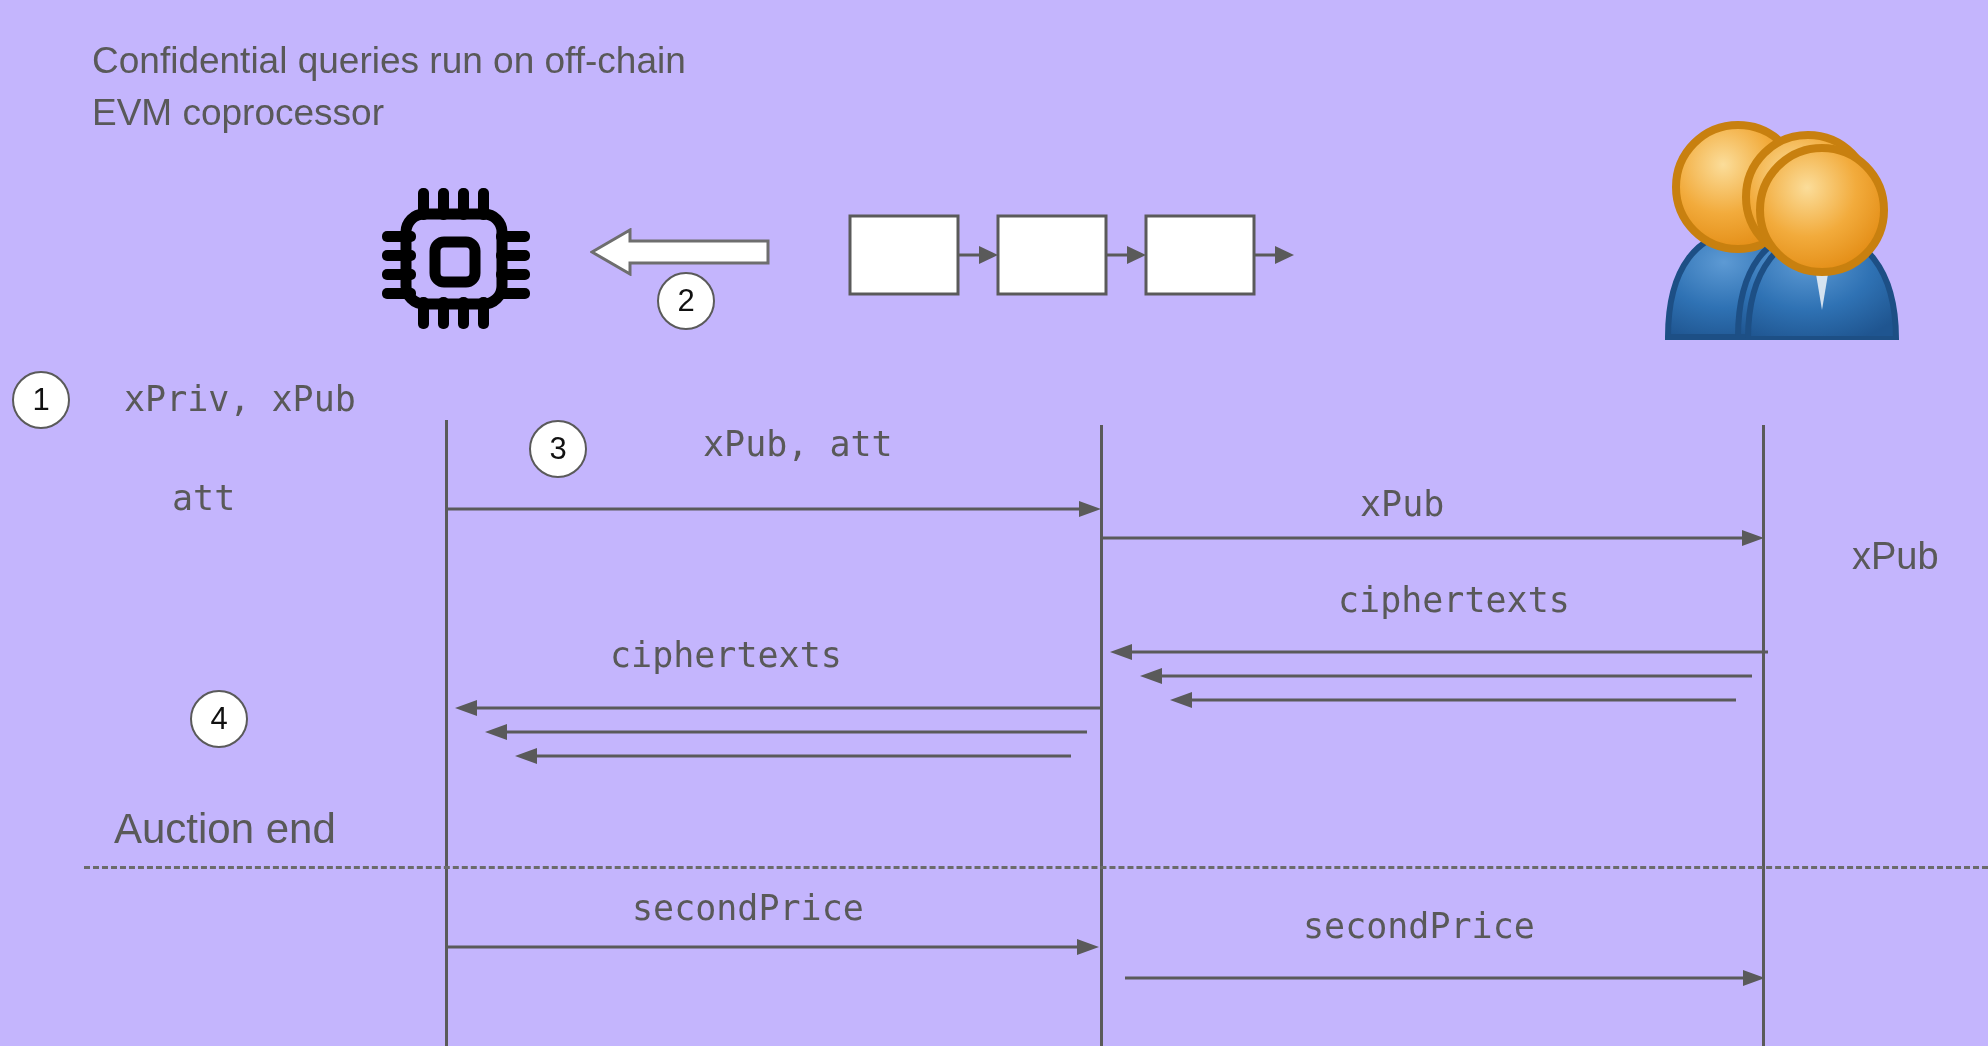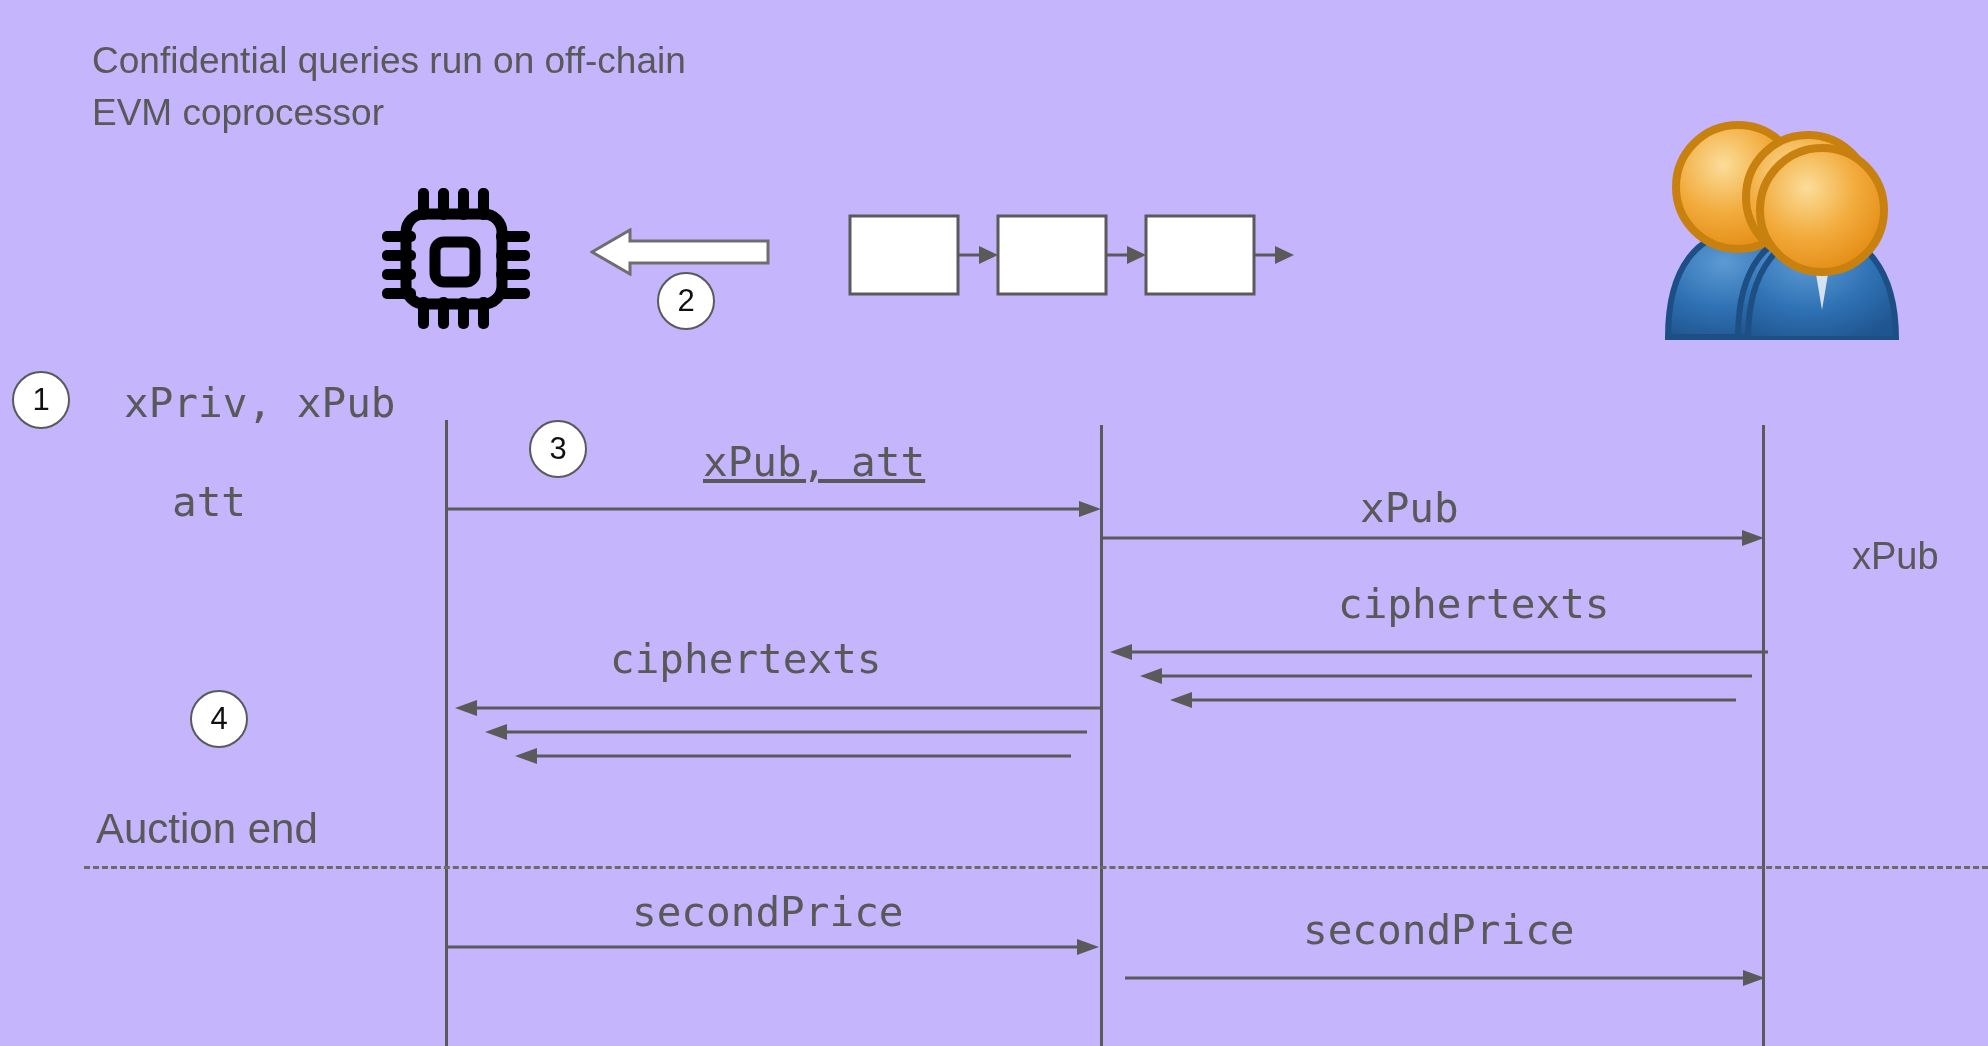--- a/index.html
+++ b/index.html
@@ -22,21 +22,21 @@
     font-family: "Liberation Sans", sans-serif;
     font-size: 37px;
     line-height: 52px;
     color: #595959;
     white-space: pre-line;
     letter-spacing: 0px;
   }
   .mono {
     position: absolute;
     font-family: "DejaVu Sans Mono", monospace;
-    font-size: 41px;
+    font-size: 35px;
     color: #595959;
     white-space: pre;
   }
   .sans {
     position: absolute;
     font-family: "Liberation Sans", sans-serif;
     font-size: 38px;
     color: #595959;
     white-space: pre;
   }
@@ -178,21 +178,21 @@
   <div class="mono" style="left:172px; top:478px;">att</div>
 
   <div class="lifeline" style="left:445px; top:420px; height:626px;"></div>
   <div class="lifeline" style="left:1100px; top:425px; height:621px;"></div>
   <div class="lifeline" style="left:1762px; top:425px; height:621px;"></div>
 
   <div class="circ" style="left:529px; top:420px;">
     <span>3</span>
   </div>
 
-  <div class="mono" style="left:703px; top:438px;text-decoration:underline;">xPub, att</div>
+  <div class="mono" style="left:703px; top:424px;">xPub, att</div>
   <div class="svgabs" style="left:445px; top:498px;">
     <svg width="660" height="22" viewBox="0 0 660 22">
       <line x1="0" y1="11" x2="636" y2="11" stroke="#5a5a5a" stroke-width="3"></line>
       <path d="M 634 3 L 656 11 L 634 19 Z" fill="#5a5a5a"></path>
     </svg>
   </div>
 
   <div class="mono" style="left:1360px; top:484px;">xPub</div>
   <div class="svgabs" style="left:1100px; top:527px;">
     <svg width="670" height="22" viewBox="0 0 670 22">
@@ -229,21 +229,21 @@
         <line x1="30" y1="12" x2="658" y2="12" stroke-width="3"></line>
         <path d="M 32 4 L 10 12 L 32 20 Z" stroke="none"></path>
         <line x1="60" y1="36" x2="642" y2="36" stroke-width="3"></line>
         <path d="M 62 28 L 40 36 L 62 44 Z" stroke="none"></path>
         <line x1="90" y1="60" x2="626" y2="60" stroke-width="3"></line>
         <path d="M 92 52 L 70 60 L 92 68 Z" stroke="none"></path>
       </g>
     </svg>
   </div>
 
-  <div class="sans" style="left:96px; top:805px; font-size:42px;">Auction end</div>
+  <div class="sans" style="left:114px; top:805px; font-size:42px;">Auction end</div>
   <div class="dashline" style="left:84px; top:866px; width:1904px;"></div>
 
   <div class="mono" style="left:632px; top:888px;">secondPrice</div>
   <div class="svgabs" style="left:445px; top:936px;">
     <svg width="660" height="22" viewBox="0 0 660 22">
       <line x1="0" y1="11" x2="634" y2="11" stroke="#5a5a5a" stroke-width="3"></line>
       <path d="M 632 3 L 654 11 L 632 19 Z" fill="#5a5a5a"></path>
     </svg>
   </div>
 

